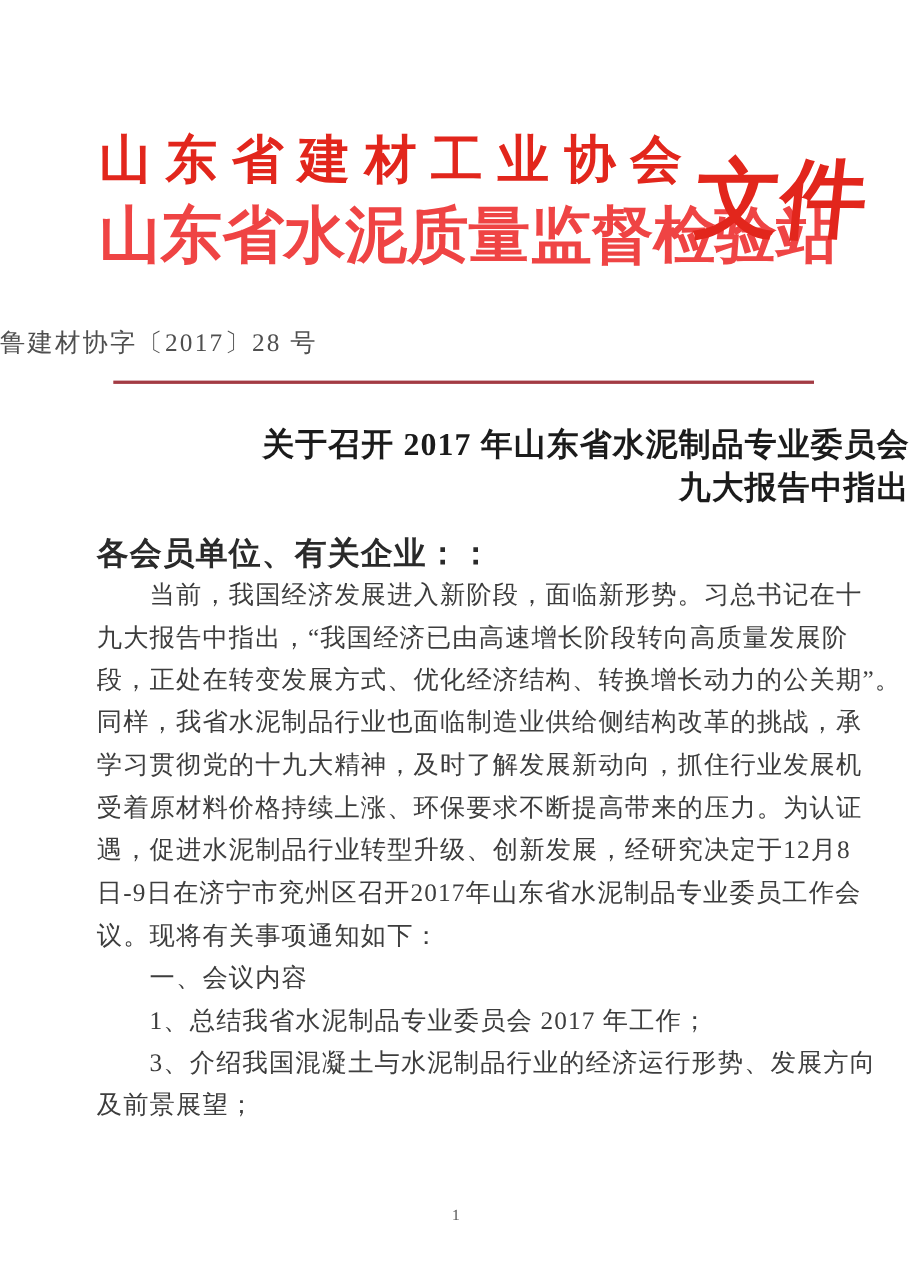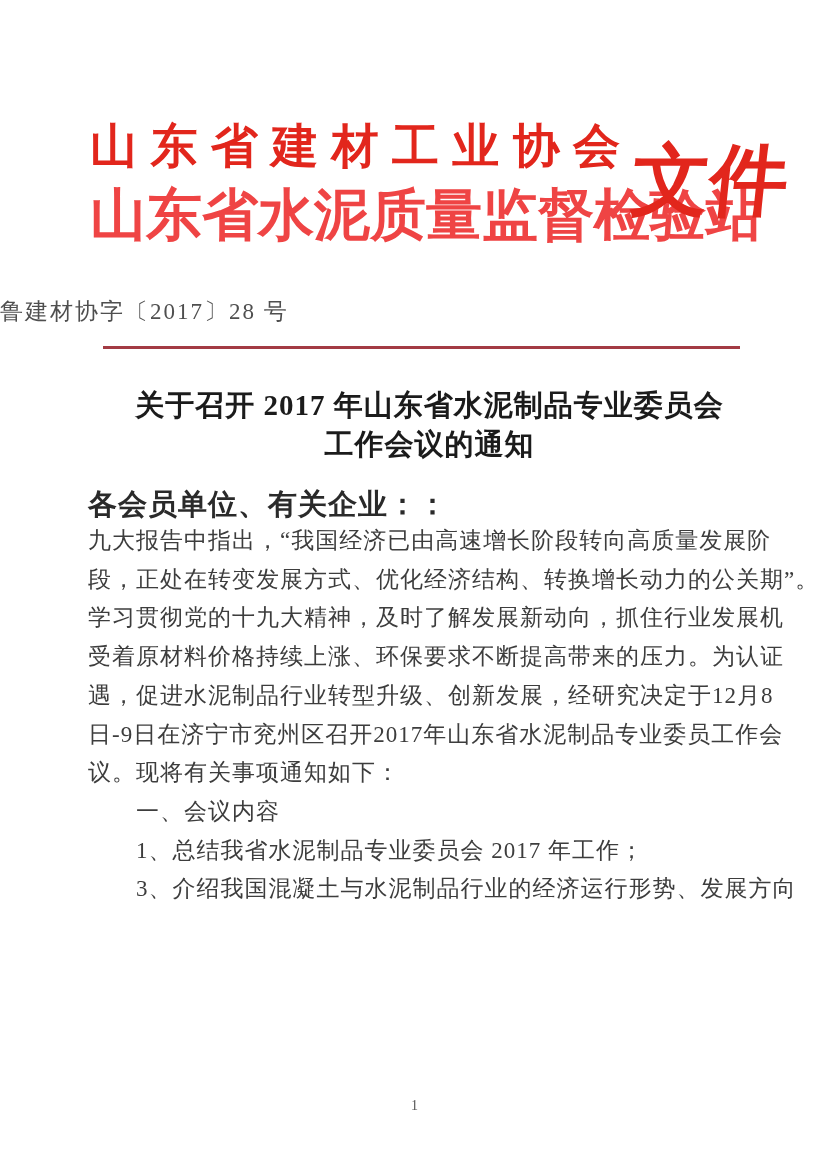--- a/index.html
+++ b/index.html
@@ -55,21 +55,21 @@
   }
   .red-rule {
     margin: 19px 0 0 103px;
     width: 637px;
     border: none;
     border-top: 3px solid #a33b44;
   }
   
   .doc-title {
     margin-top: 37px;
-    text-align: center;
+    text-align: right;
     font-weight: 700;
     color: #1b1b1b;
     font-size: 29px;
     line-height: 39px;
     letter-spacing: 1px;
     margin-left: 32px;
   }
   
   .body-block {
     margin: 0 87px 0 88px;
@@ -111,34 +111,37 @@
     </div>
     <div class="doc-type">文件</div>
   </div>
 
   <div class="doc-number">鲁建材协字〔2017〕28 号</div>
 
   <hr class="red-rule">
 
   <div class="doc-title">
     <div>关于召开 2017 年山东省水泥制品专业委员会</div>
-    <div>工作会议的通知</div>
+    <div>九大报告中指出</div>
   </div>
 
   <div class="body-block">
     <div class="salutation">各会员单位、有关企业：：</div>
     <div class="body-lines">
+      <div class="body-line">　　当前，我国经济发展进入新阶段，面临新形势。习总书记在十</div>
       <div class="body-line">九大报告中指出，“我国经济已由高速增长阶段转向高质量发展阶</div>
       <div class="body-line">段，正处在转变发展方式、优化经济结构、转换增长动力的公关期”。</div>
+      <div class="body-line">同样，我省水泥制品行业也面临制造业供给侧结构改革的挑战，承</div>
       <div class="body-line">学习贯彻党的十九大精神，及时了解发展新动向，抓住行业发展机</div>
       <div class="body-line">受着原材料价格持续上涨、环保要求不断提高带来的压力。为认证</div>
       <div class="body-line">遇，促进水泥制品行业转型升级、创新发展，经研究决定于12月8</div>
       <div class="body-line">日-9日在济宁市兖州区召开2017年山东省水泥制品专业委员工作会</div>
       <div class="body-line">议。现将有关事项通知如下：</div>
       <div class="body-line">　　一、会议内容</div>
       <div class="body-line">　　1、总结我省水泥制品专业委员会 2017 年工作；</div>
       <div class="body-line">　　3、介绍我国混凝土与水泥制品行业的经济运行形势、发展方向</div>
+      <div class="body-line">及前景展望；</div>
     </div>
   </div>
 
   <div class="page-number">1</div>
 
 </div>
 
 </body></html>

